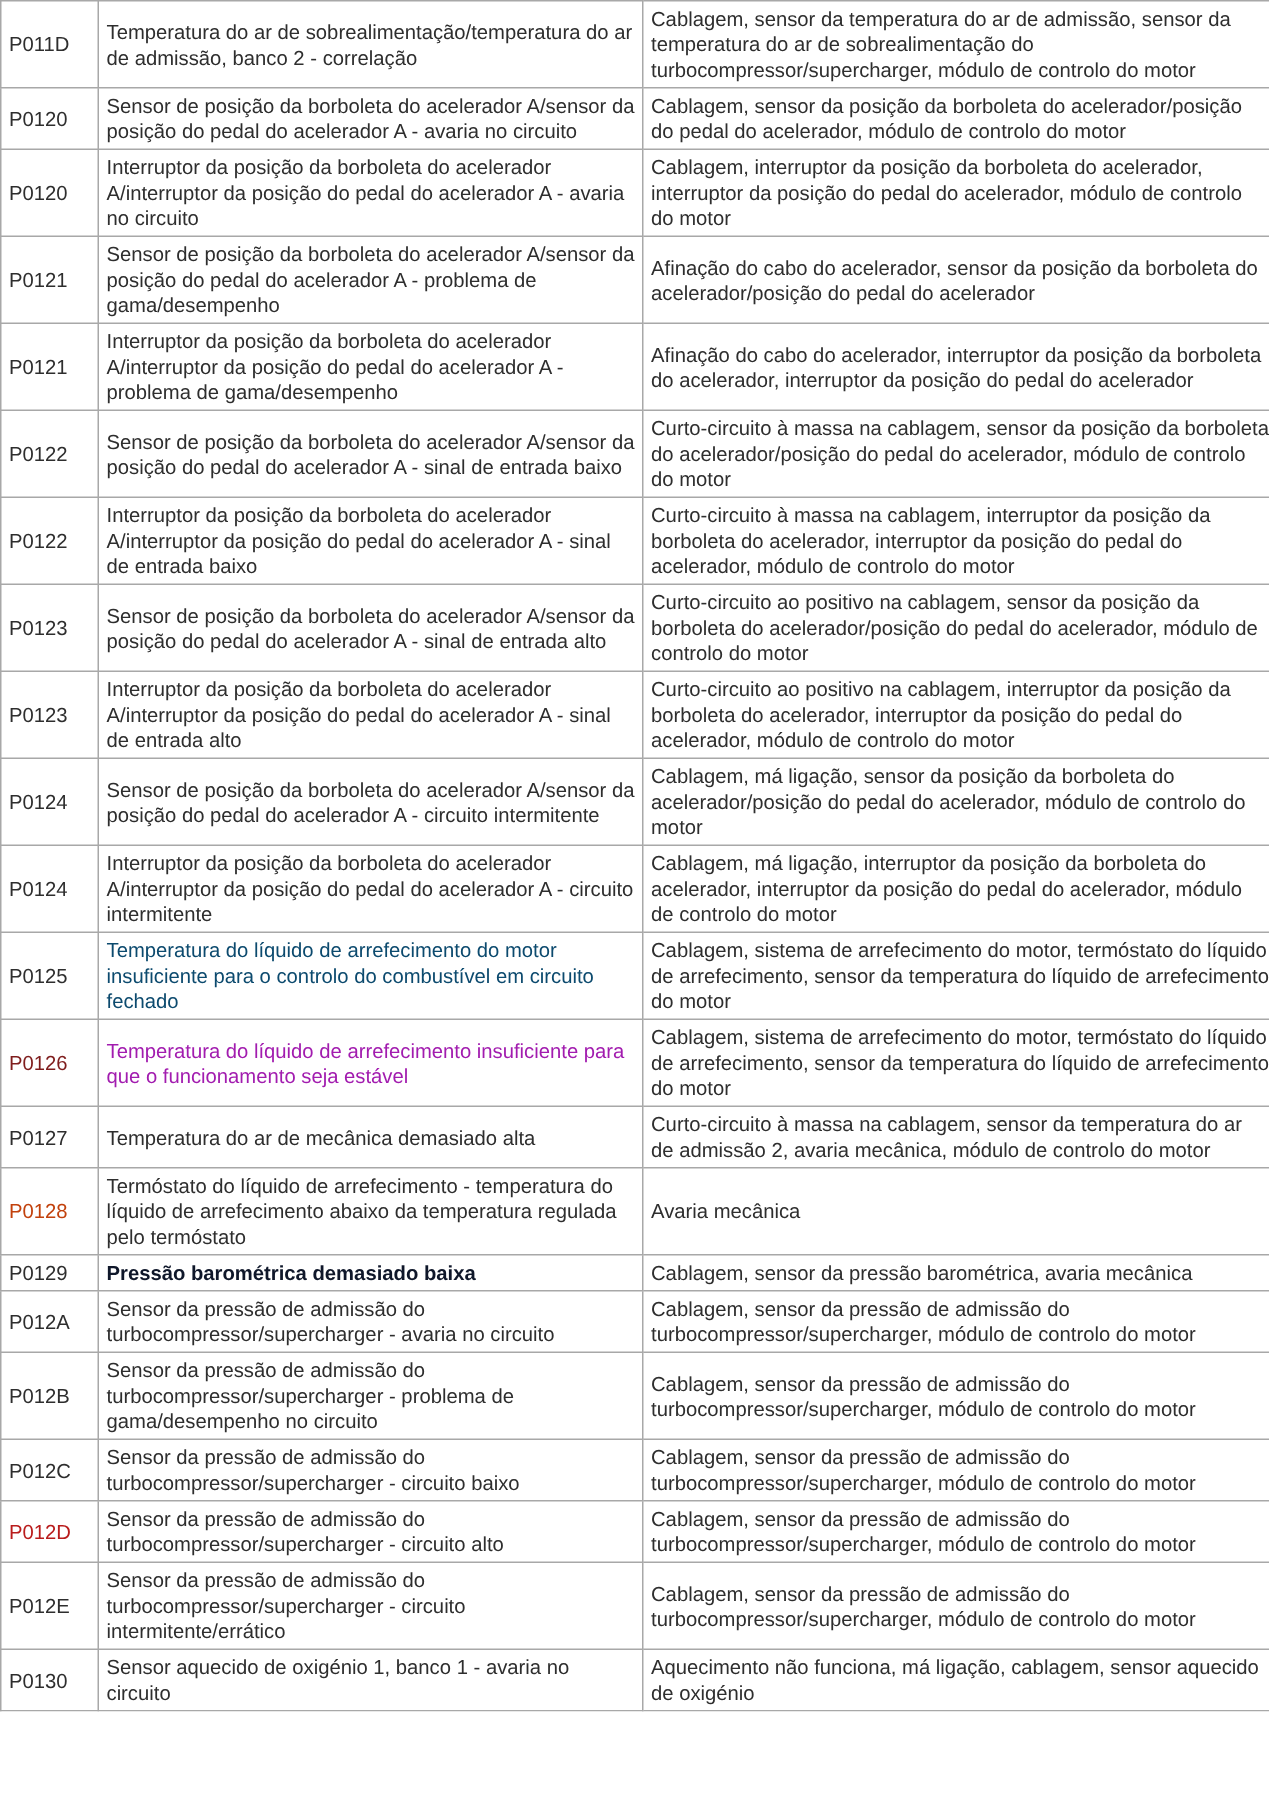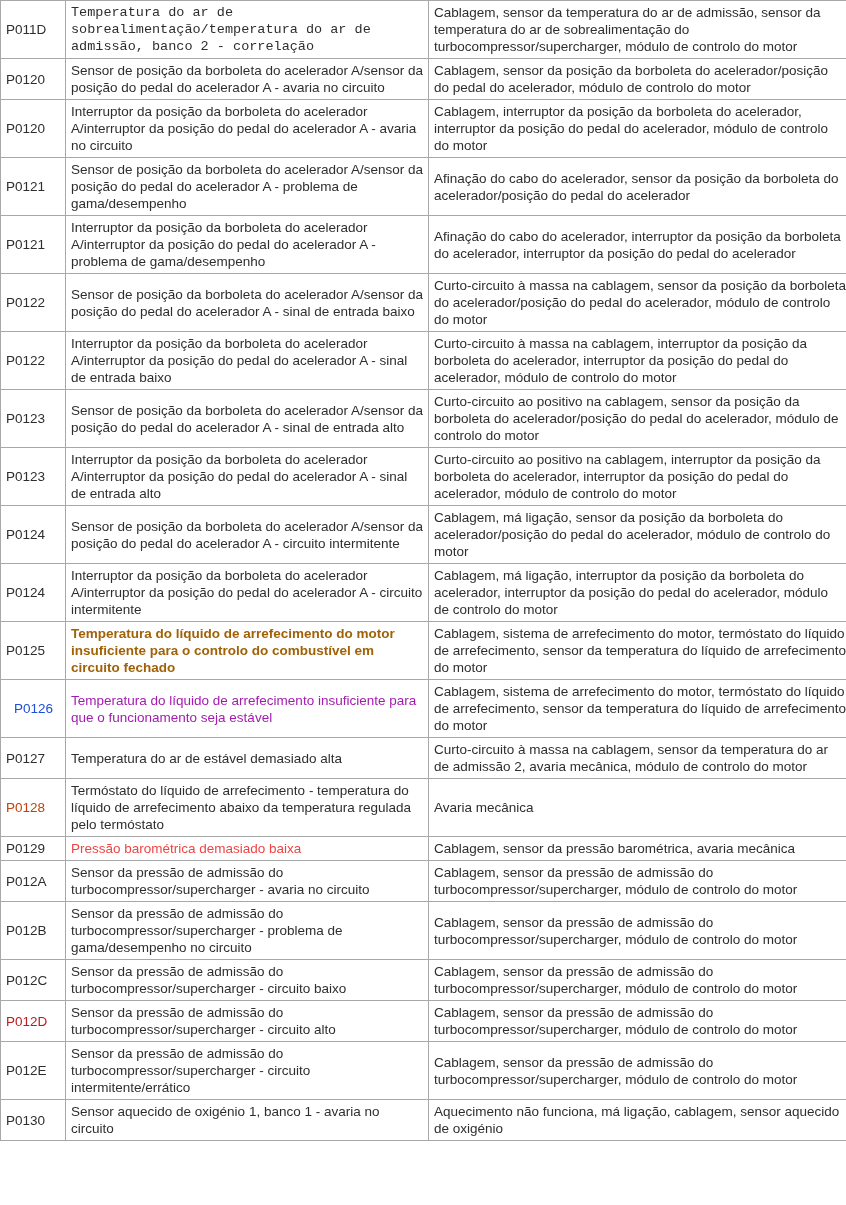--- a/index.html
+++ b/index.html
@@ -30,21 +30,21 @@
   td.col-desc   { width: 353px; }
   td.col-causes { width: 412px; }
 </style>
 </head>
 <body style="background: rgb(255, 255, 255);">
 
 <table class="dtc">
   <tbody>
   <tr>
     <td class="col-code" style="border-color: rgb(168, 168, 168); color: rgb(46, 46, 46); margin-left: 20px;">P011D</td>
-    <td class="col-desc" style="border-color: rgb(168, 168, 168); color: rgb(46, 46, 46); font-family: Liberation Mono, monospace;">Temperatura do ar de sobrealimentação/temperatura do ar de admissão, banco 2 - correlação</td>
+    <td class="col-desc" style="border-color: rgb(168, 168, 168); color: rgb(46, 46, 46);">Temperatura do ar de sobrealimentação/temperatura do ar de admissão, banco 2 - correlação</td>
     <td class="col-causes" style="border-color: rgb(168, 168, 168); color: rgb(46, 46, 46);">Cablagem, sensor da temperatura do ar de admissão, sensor da temperatura do ar de sobrealimentação do turbocompressor/supercharger, módulo de controlo do motor</td>
   </tr>
 
   <tr>
     <td class="col-code" style="border-color: rgb(168, 168, 168); color: rgb(46, 46, 46);">P0120</td>
     <td class="col-desc" style="border-color: rgb(168, 168, 168); color: rgb(46, 46, 46);">Sensor de posição da borboleta do acelerador A/sensor da posição do pedal do acelerador A - avaria no circuito</td>
     <td class="col-causes" style="border-color: rgb(168, 168, 168); color: rgb(46, 46, 46);">Cablagem, sensor da posição da borboleta do acelerador/posição do pedal do acelerador, módulo de controlo do motor</td>
   </tr>
 
   <tr>
@@ -96,45 +96,45 @@
   </tr>
 
   <tr>
     <td class="col-code" style="border-color: rgb(168, 168, 168); color: rgb(46, 46, 46);">P0124</td>
     <td class="col-desc" style="border-color: rgb(168, 168, 168); color: rgb(46, 46, 46);">Interruptor da posição da borboleta do acelerador A/interruptor da posição do pedal do acelerador A - circuito intermitente</td>
     <td class="col-causes" style="border-color: rgb(168, 168, 168); color: rgb(46, 46, 46);">Cablagem, má ligação, interruptor da posição da borboleta do acelerador, interruptor da posição do pedal do acelerador, módulo de controlo do motor</td>
   </tr>
 
   <tr>
     <td class="col-code" style="border-color: rgb(168, 168, 168); color: rgb(46, 46, 46);">P0125</td>
-    <td class="col-desc" style="border-color: rgb(168, 168, 168); color: #a16207; font-weight: bold;">Temperatura do líquido de arrefecimento do motor insuficiente para o controlo do combustível em circuito fechado</td>
+    <td class="col-desc" style="border-color: rgb(168, 168, 168); color: #0c4a6e;">Temperatura do líquido de arrefecimento do motor insuficiente para o controlo do combustível em circuito fechado</td>
     <td class="col-causes" style="border-color: rgb(168, 168, 168); color: rgb(46, 46, 46);">Cablagem, sistema de arrefecimento do motor, termóstato do líquido de arrefecimento, sensor da temperatura do líquido de arrefecimento do motor</td>
   </tr>
 
   <tr>
-    <td class="col-code" style="border-color: rgb(168, 168, 168); color: #1d4ed8; text-align: center;">P0126</td>
+    <td class="col-code" style="border-color: rgb(168, 168, 168); color: #7f1d1d;">P0126</td>
     <td class="col-desc" style="border-color: rgb(168, 168, 168); color: #a21caf;">Temperatura do líquido de arrefecimento insuficiente para que o funcionamento seja estável</td>
     <td class="col-causes" style="border-color: rgb(168, 168, 168); color: rgb(46, 46, 46);">Cablagem, sistema de arrefecimento do motor, termóstato do líquido de arrefecimento, sensor da temperatura do líquido de arrefecimento do motor</td>
   </tr>
 
   <tr>
     <td class="col-code" style="border-color: rgb(168, 168, 168); color: rgb(46, 46, 46);">P0127</td>
-    <td class="col-desc" style="border-color: rgb(168, 168, 168); color: rgb(46, 46, 46);">Temperatura do ar de estável demasiado alta</td>
+    <td class="col-desc" style="border-color: rgb(168, 168, 168); color: rgb(46, 46, 46);">Temperatura do ar de mecânica demasiado alta</td>
     <td class="col-causes" style="border-color: rgb(168, 168, 168); color: rgb(46, 46, 46);">Curto-circuito à massa na cablagem, sensor da temperatura do ar de admissão 2, avaria mecânica, módulo de controlo do motor</td>
   </tr>
 
   <tr>
     <td class="col-code" style="border-color: rgb(168, 168, 168); color: #c2410c;">P0128</td>
     <td class="col-desc" style="border-color: rgb(168, 168, 168); color: rgb(46, 46, 46);">Termóstato do líquido de arrefecimento - temperatura do líquido de arrefecimento abaixo da temperatura regulada pelo termóstato</td>
     <td class="col-causes" style="border-color: rgb(168, 168, 168); color: rgb(46, 46, 46);">Avaria mecânica</td>
   </tr>
 
   <tr>
     <td class="col-code" style="border-color: rgb(168, 168, 168); color: rgb(46, 46, 46);">P0129</td>
-    <td class="col-desc" style="border-color: rgb(168, 168, 168); color: #ef4444;">Pressão barométrica demasiado baixa</td>
+    <td class="col-desc" style="border-color: rgb(168, 168, 168); color: #0f172a; font-weight: bold;">Pressão barométrica demasiado baixa</td>
     <td class="col-causes" style="border-color: rgb(168, 168, 168); color: rgb(46, 46, 46);">Cablagem, sensor da pressão barométrica, avaria mecânica</td>
   </tr>
 
   <tr>
     <td class="col-code" style="border-color: rgb(168, 168, 168); color: rgb(46, 46, 46);">P012A</td>
     <td class="col-desc" style="border-color: rgb(168, 168, 168); color: rgb(46, 46, 46);">Sensor da pressão de admissão do turbocompressor/supercharger - avaria no circuito</td>
     <td class="col-causes" style="border-color: rgb(168, 168, 168); color: rgb(46, 46, 46);">Cablagem, sensor da pressão de admissão do turbocompressor/supercharger, módulo de controlo do motor</td>
   </tr>
 
   <tr>

